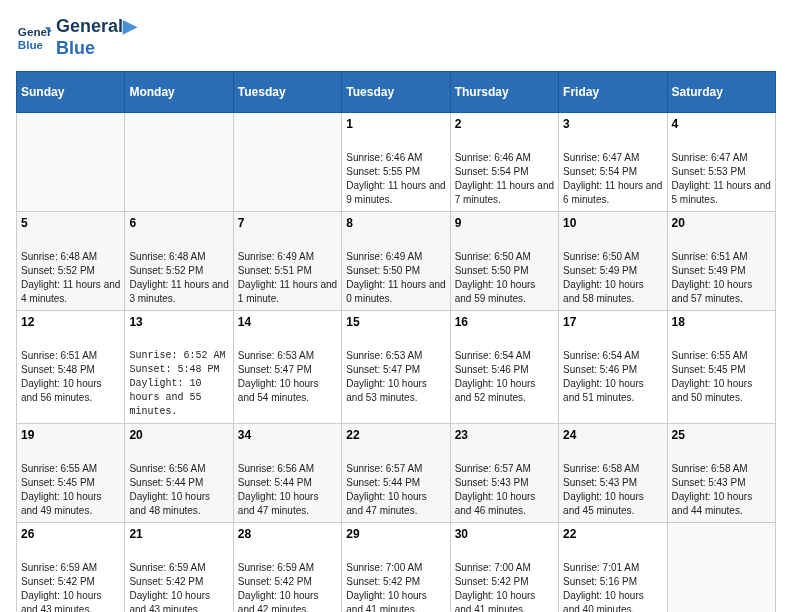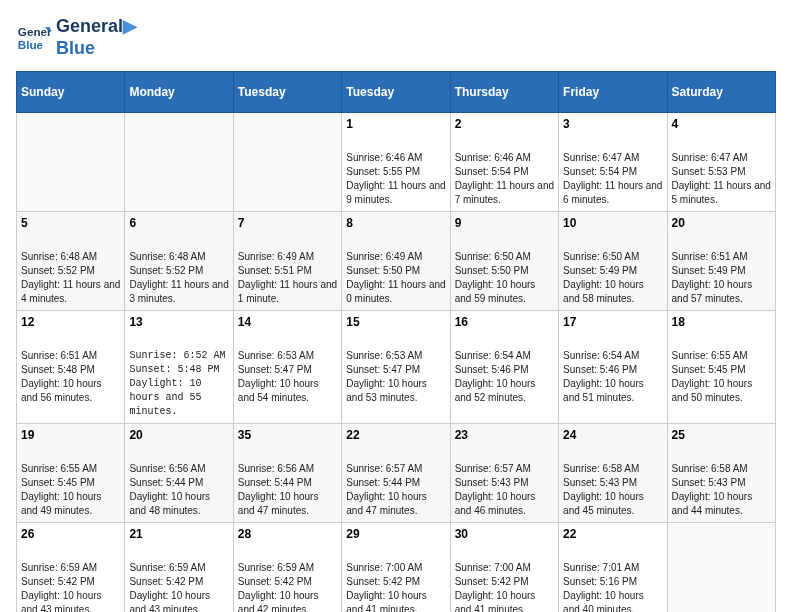--- a/index.html
+++ b/index.html
@@ -247,21 +247,21 @@
 Sunset: 5:45 PM
 Daylight: 10 hours and 49 minutes.</div>
         </td>
         <td>
           <span class="day-number">20</span>
           <div class="day-info" style="white-space: pre-line;">Sunrise: 6:56 AM
 Sunset: 5:44 PM
 Daylight: 10 hours and 48 minutes.</div>
         </td>
         <td>
-          <span class="day-number">35</span>
+          <span class="day-number">34</span>
           <div class="day-info" style="white-space: pre-line;">Sunrise: 6:56 AM
 Sunset: 5:44 PM
 Daylight: 10 hours and 47 minutes.</div>
         </td>
         <td>
           <span class="day-number">22</span>
           <div class="day-info" style="white-space: pre-line;">Sunrise: 6:57 AM
 Sunset: 5:44 PM
 Daylight: 10 hours and 47 minutes.</div>
         </td>

